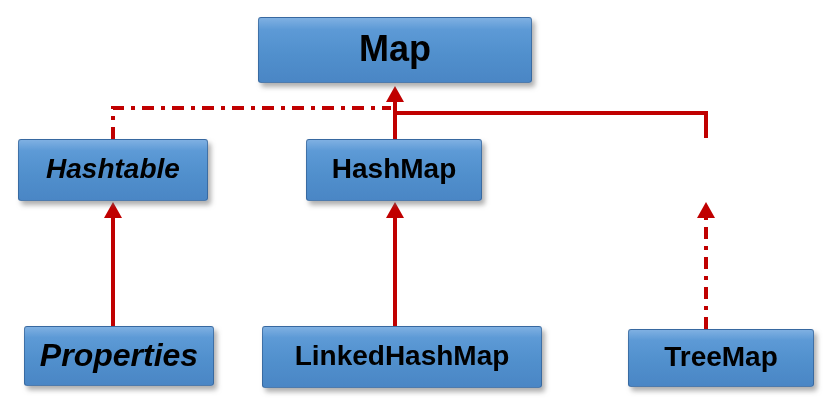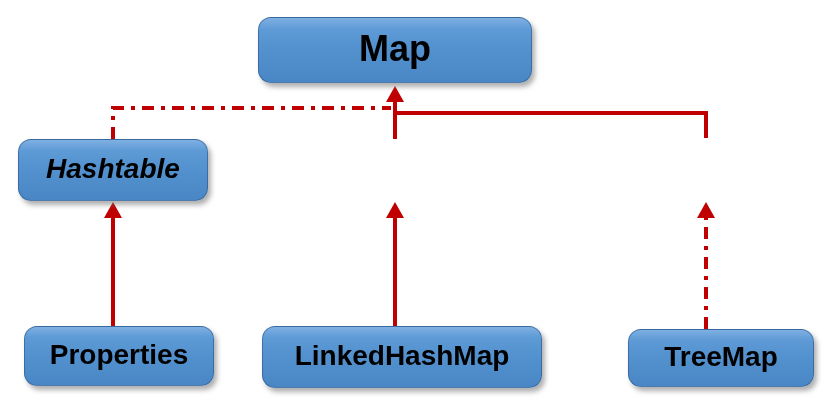--- a/index.html
+++ b/index.html
@@ -18,21 +18,21 @@
   #edge-layer {
     position: absolute;
     left: 0;
     top: 0;
     width: 839px;
     height: 406px;
   }
   .node {
     position: absolute;
     box-sizing: border-box;
-    border-radius: 13px;
+    border-radius: 3px;
     border: 1px solid rgba(40, 80, 130, 0.55);
     background: linear-gradient(to bottom, #7fb0e2 0%, #5d9ad6 18%, #5190cd 55%, #4a86c5 100%);
     box-shadow: 3px 4px 5px rgba(110, 110, 110, 0.55);
     display: flex;
     align-items: center;
     justify-content: center;
     text-align: right;
   }
   .node .node-label {
     font-weight: bold;
@@ -60,22 +60,25 @@
       <polygon points="706,202 715,218 697,218" fill="#c00000"></polygon>
       <polyline points="706,329 706,216" fill="none" stroke="#c00000" stroke-width="4" stroke-linecap="butt" stroke-linejoin="miter" stroke-dasharray="12 7 4 7"></polyline>
     </svg>
 
 <div class="node text-dark" style="left: 258px; top: 17px; width: 274px; height: 66px;">
       <span class="node-label" style="font-size: 36px;">Map</span>
     </div>
     <div class="node text-dark" style="left: 18px; top: 139px; width: 190px; height: 62px; font-style: italic;">
       <span class="node-label" style="font-size: 28px;">Hashtable</span>
     </div>
+    <div class="node text-dark" style="left: 306px; top: 139px; width: 176px; height: 62px;">
+      <span class="node-label" style="font-size: 28px;">HashMap</span>
+    </div>
     <div class="node text-dark" style="left: 24px; top: 326px; width: 190px; height: 60px;">
-      <span class="node-label" style="font-size: 28px;">Properties</span>
+      <span class="node-label" style="font-size: 32px; font-style: italic;">Properties</span>
     </div>
     <div class="node text-dark" style="left: 262px; top: 326px; width: 280px; height: 62px;">
       <span class="node-label" style="font-size: 28px;">LinkedHashMap</span>
     </div>
     <div class="node text-dark" style="left: 612px; top: 329px; width: 186px; height: 58px; margin-left: 16px;">
       <span class="node-label" style="font-size: 28px;">TreeMap</span>
     </div>
   </div>
 
 </body></html>

